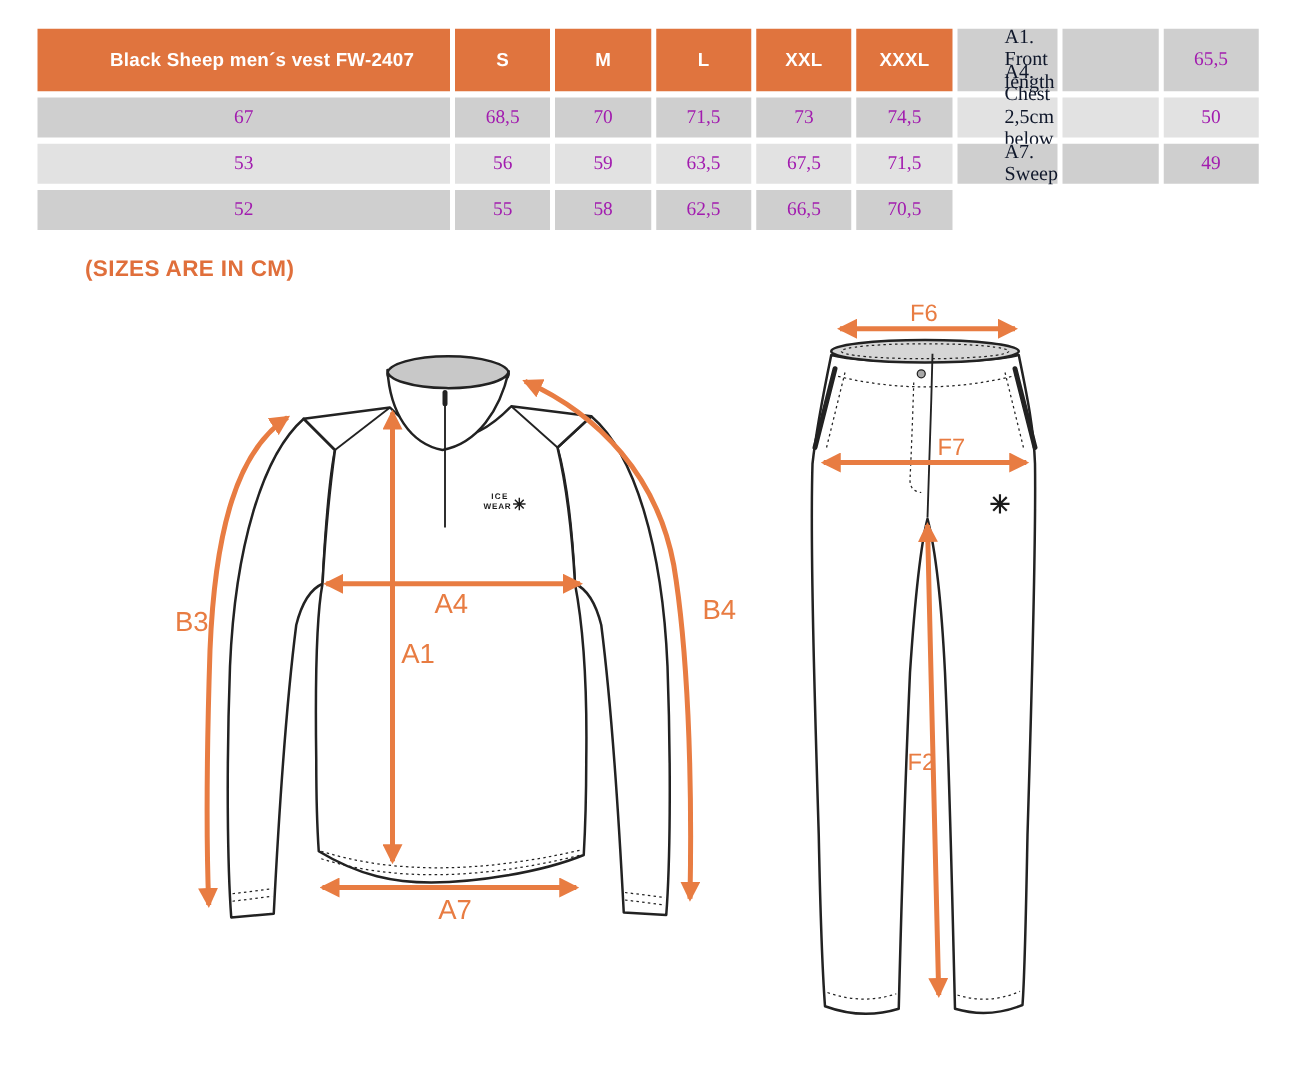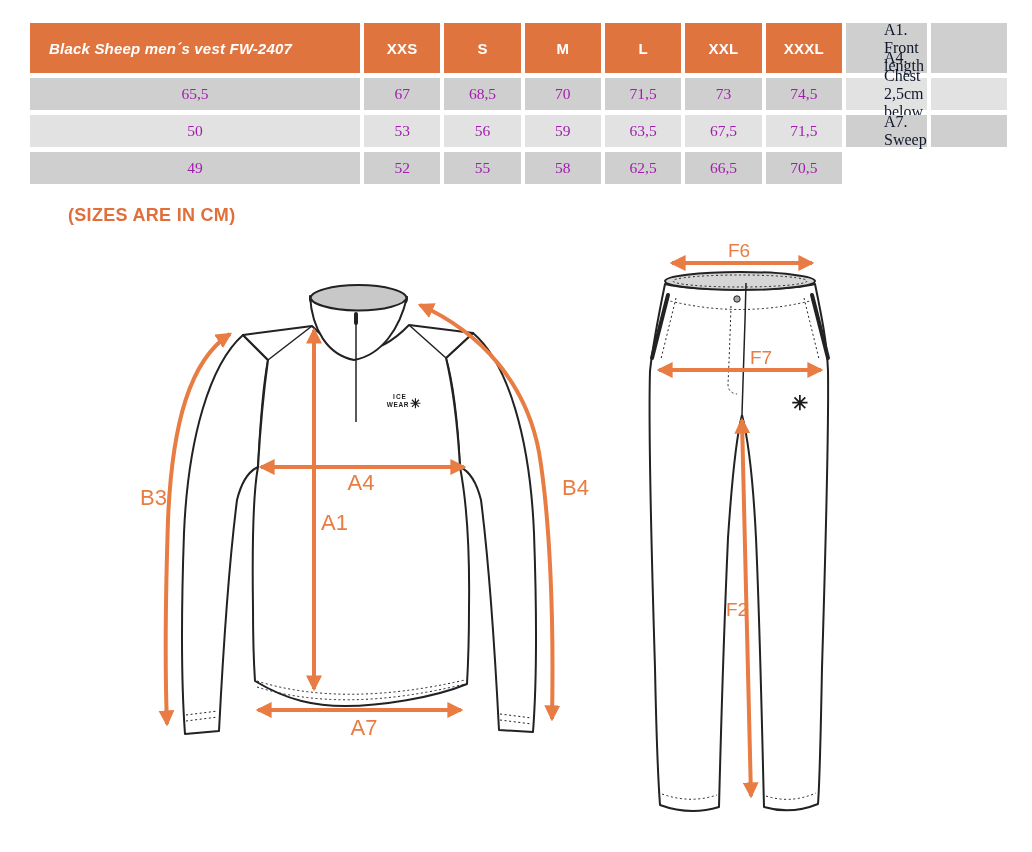--- a/index.html
+++ b/index.html
@@ -5,21 +5,21 @@
   html,body{margin:0;padding:0;background:#fff;}
   #page{position:relative;width:1032px;height:852px;background:#fff;overflow:hidden;
         font-family:"Liberation Sans",sans-serif;}
 
   
   .size-table{position:absolute;left:30px;top:23px;width:977px;display:grid;
     grid-template-columns:330px repeat(8,1fr);
     grid-template-rows:50px 32px 32px 32px;column-gap:4px;row-gap:5px;}
   .cell{display:flex;align-items:center;justify-content:center;}
   .th{background:var(--header_orange);color:#fff;font-weight:bold;font-size:15px;letter-spacing:.2px;}
-  .th.product{justify-content:flex-start;padding-left:19px;font-style:italic;}
+  .th.product{justify-content:flex-start;padding-left:58px;}
   .cell.dark{background:var(--row_dark);}
   .cell.light{background:var(--row_light);}
   .cell.label{justify-content:flex-start;padding-left:38px;
     font-family:"Liberation Serif",serif;font-size:16px;color:#0f172a;}
   .cell.value{font-family:"Liberation Serif",serif;font-size:15.5px;color:#a21caf;}
 
   
   .note{position:absolute;left:68px;top:205px;font-size:18px;font-weight:600;
     letter-spacing:.3px;color:var(--note_orange);}
 
@@ -38,21 +38,20 @@
   .logo{fill:#1a1a1a;font-family:"Liberation Sans",sans-serif;font-weight:bold;}
 </style>
 </head>
 <body>
 
 <div id="page">
 
   <div class="size-table" id="size-grid">
     <div class="cell th product">Black Sheep men´s vest FW-2407</div>
 
-  <div class="cell th size">XXS</div>
       <div class="cell th size">S</div>
       <div class="cell th size">M</div>
       <div class="cell th size">L</div>
       <div class="cell th size">XXL</div>
       <div class="cell th size">XXXL</div>
       <div class="cell label dark">A1. Front length</div>
       <div class="cell value dark"></div>
       <div class="cell value dark">65,5</div>
       <div class="cell value dark">67</div>
       <div class="cell value dark">68,5</div>

